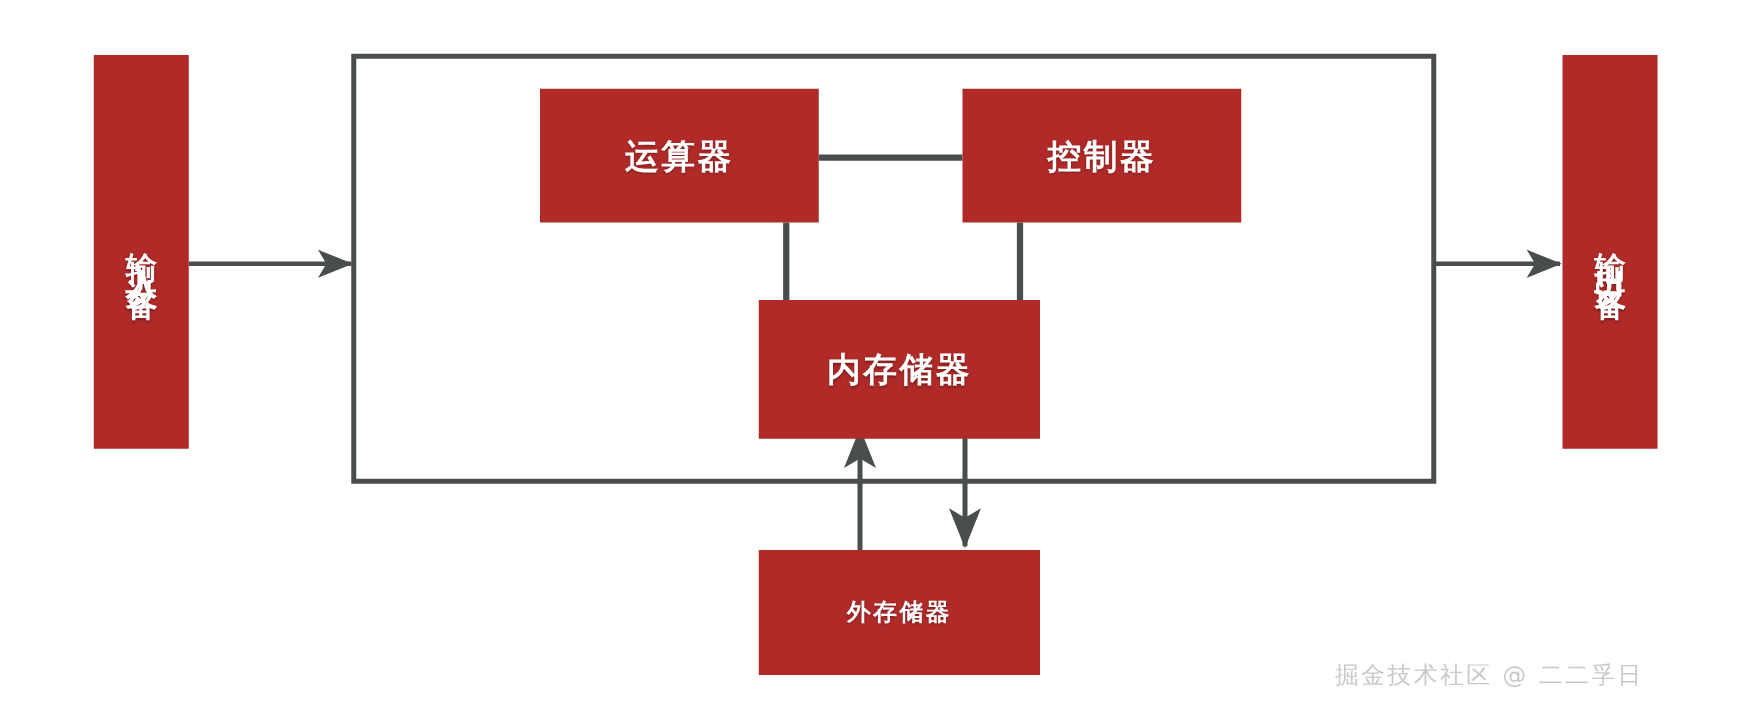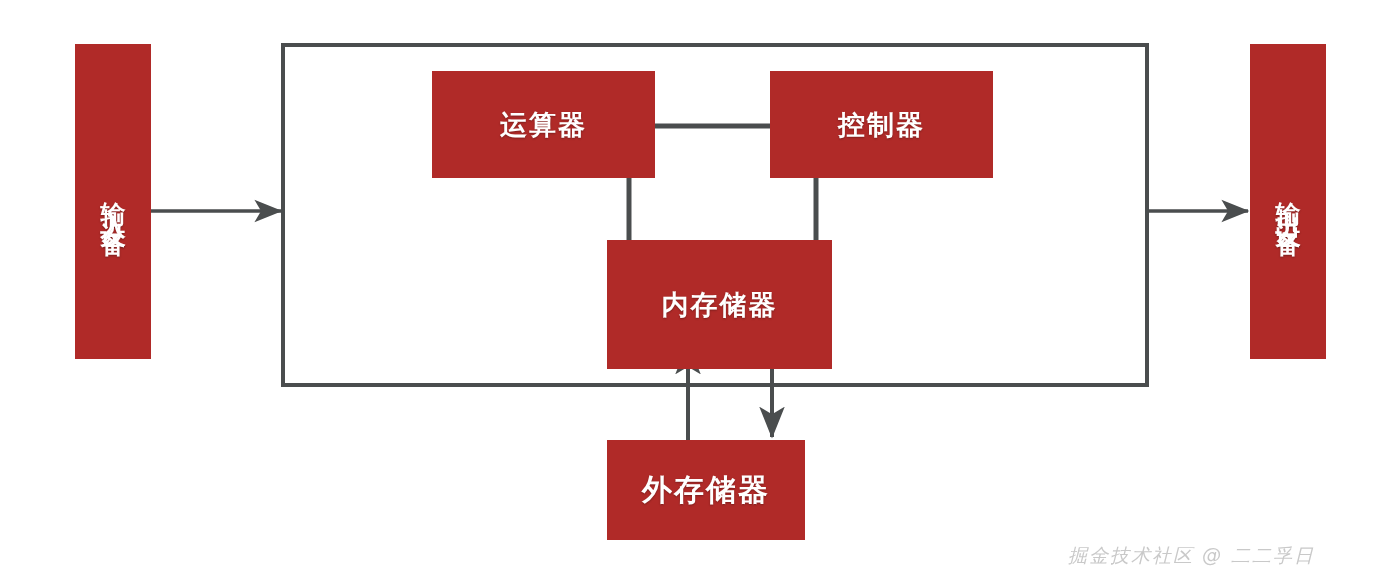--- a/index.html
+++ b/index.html
@@ -86,27 +86,27 @@
   </div>
 
   <div class="box-label" style="left:432px; top:71px; width:223px; height:107px; background:#B02A28; font-size:27px;justify-content:center;">
     <span>运算器</span>
   </div>
 
   <div class="box-label" style="left:770px; top:71px; width:223px; height:107px; background:#B02A28; font-size:27px;justify-content:center;">
     <span>控制器</span>
   </div>
 
-  <div class="box-label" style="left:607px; top:240px; width:225px; height:129px; background:#B02A28; font-size:27px;">
+  <div class="box-label" style="left:607px; top:240px; width:225px; height:111px; background:#B02A28; font-size:27px;">
     <span>内存储器</span>
   </div>
 
-  <div class="box-label" style="left:607px; top:440px; width:198px; height:100px; background:#B02A28; font-size:30px;">
+  <div class="box-label" style="left:607px; top:440px; width:225px; height:100px; background:#B02A28; font-size:19px;">
     <span>外存储器</span>
   </div>
 
   <div class="box-label vert-label" style="left:1250px; top:44px; width:76px; height:315px; background:#B02A28; font-size:25px;">
     <span>输出设备</span>
   </div>
 
-  <div class="watermark" style="left:1068px; top:543px;font-style:italic;">掘金技术社区 @ 二二孚日</div>
+  <div class="watermark" style="left:1068px; top:527px;">掘金技术社区 @ 二二孚日</div>
 
 </div>
 
 </body></html>

